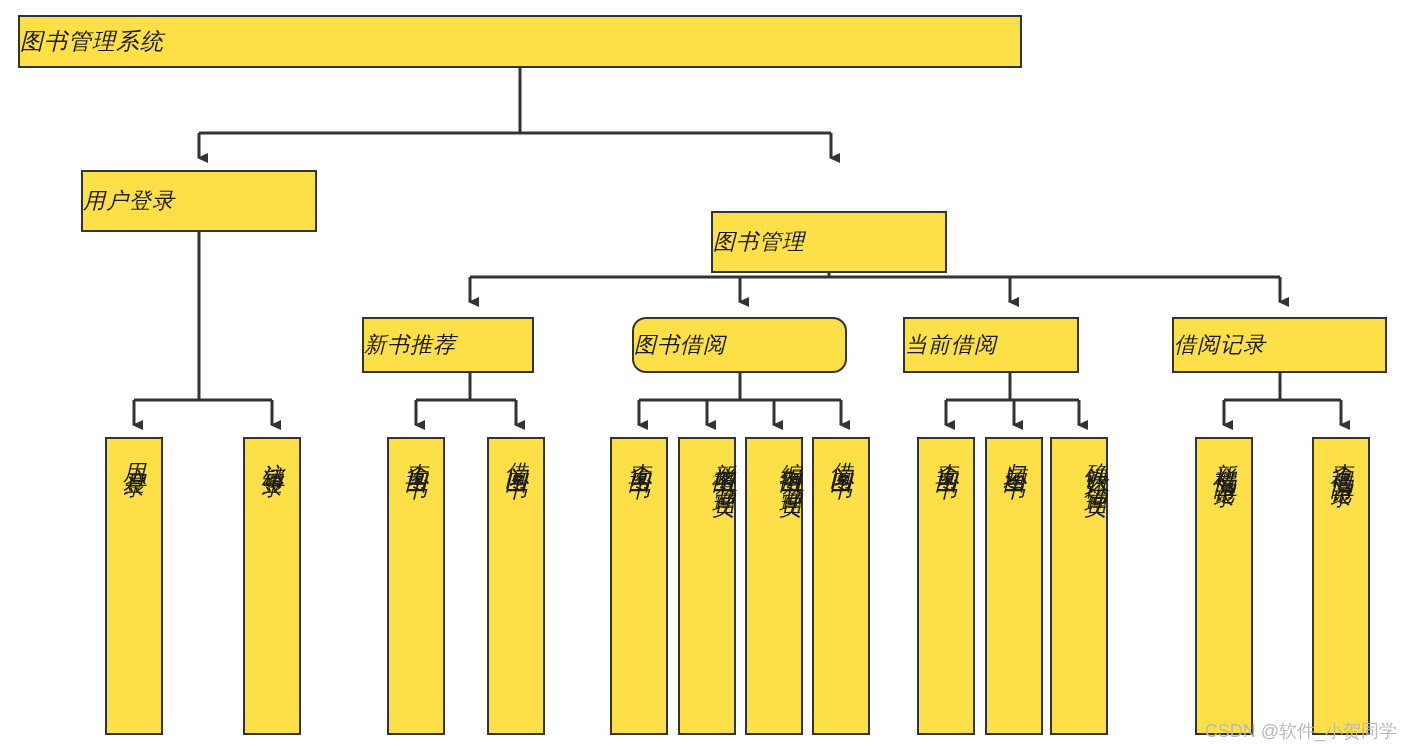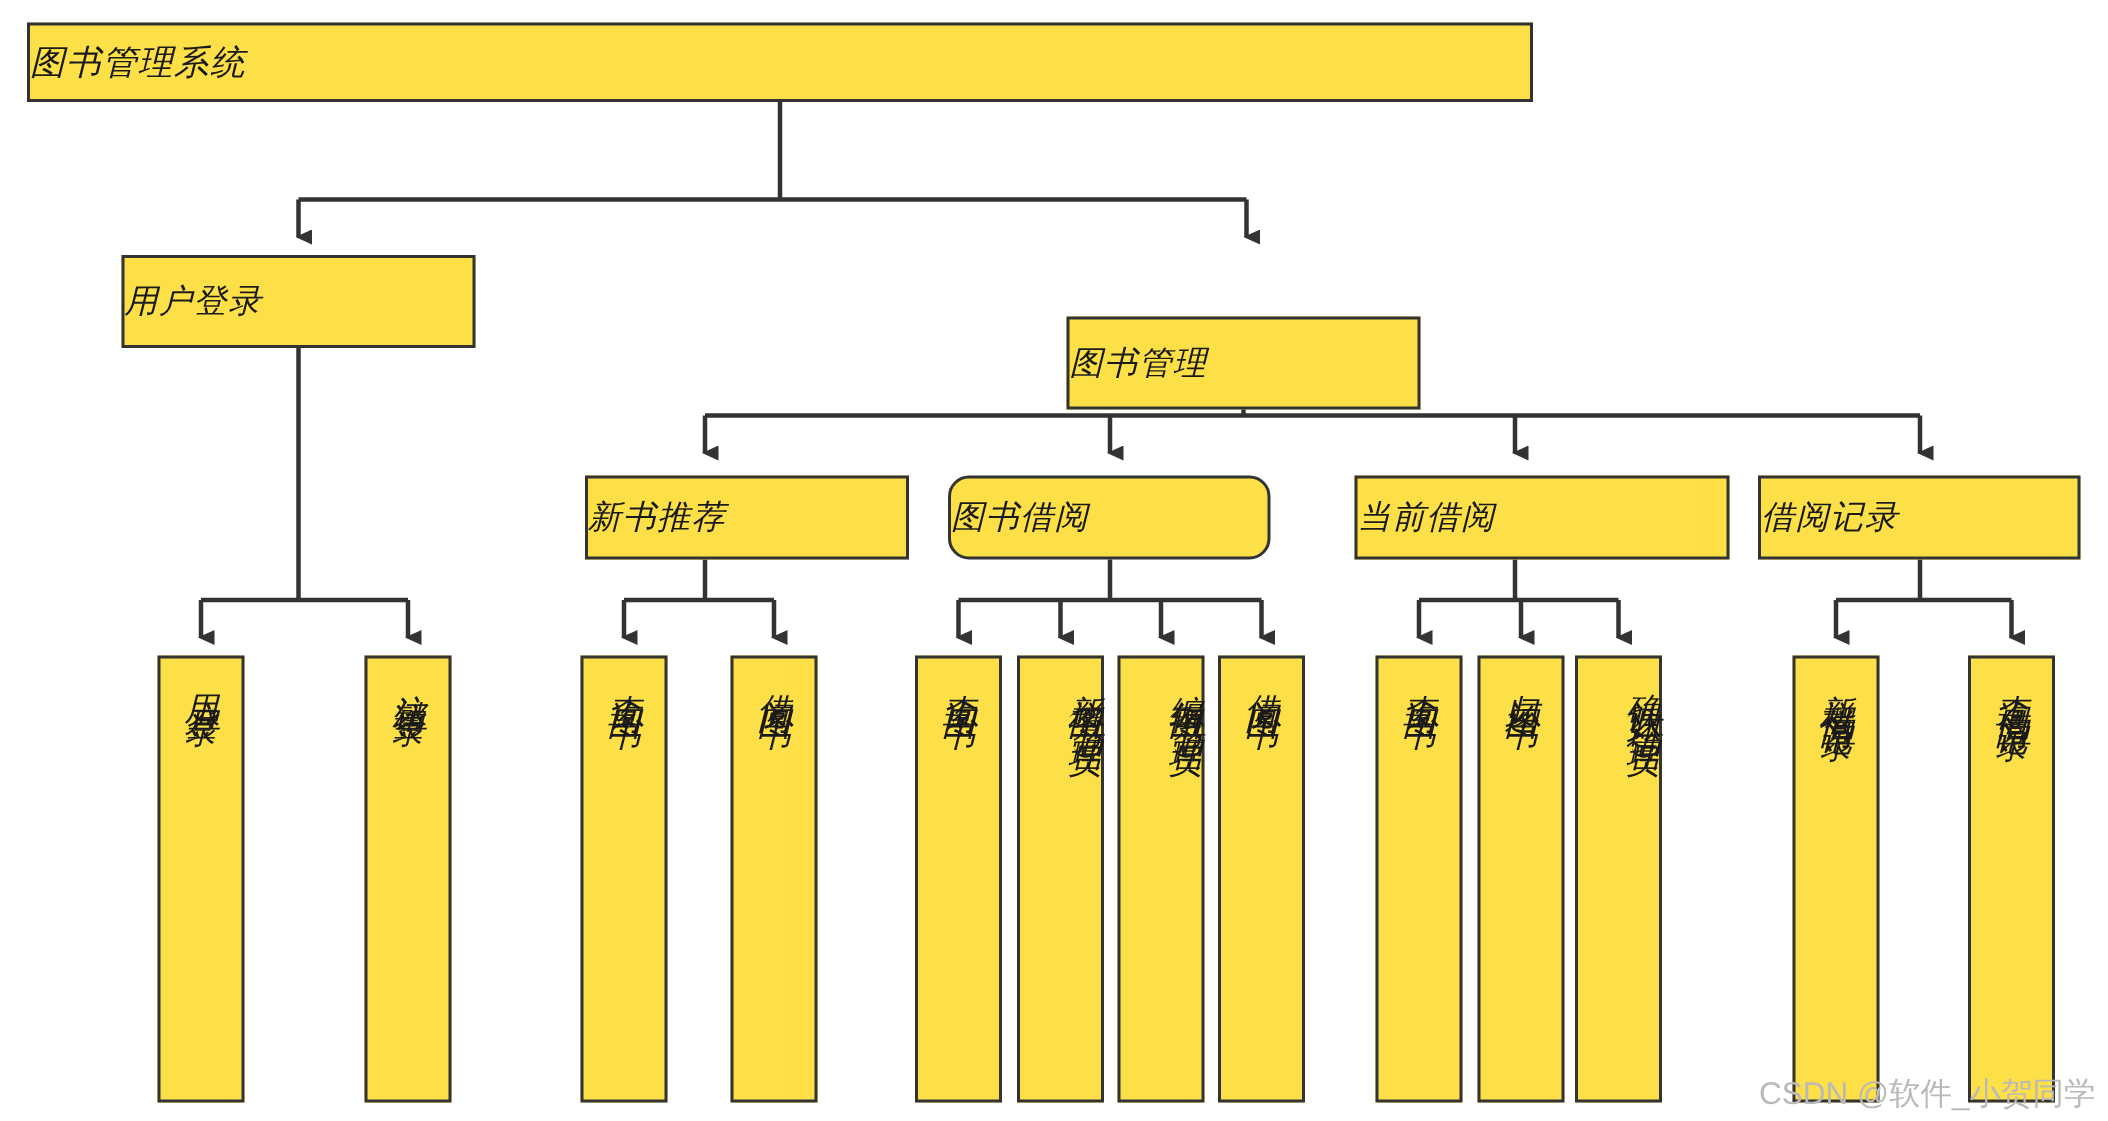--- a/index.html
+++ b/index.html
@@ -54,21 +54,21 @@
     padding: 6px 0;
     white-space: nowrap;
   }
   .node-v.top-align {
     align-items: flex-start;
   }
   .watermark {
     position: absolute;
     right: 8px;
     bottom: 4px;
-    font-size: 21px;
+    font-size: 18px;
     color: #b9b9b9;
     white-space: nowrap;
     z-index: 3;
   }
 </style>
 </head>
 <body>
 
 <div id="diagram">
 
@@ -126,27 +126,27 @@
     <span>图书管理系统</span>
   </div>
 
   <div class="node node-h" style="left:81px; top:170px; width:236px; height:62px;">
     <span>用户登录</span>
   </div>
   <div class="node node-h" style="left:711px; top:170px; width:236px; height:62px;margin-top:41px;">
     <span>图书管理</span>
   </div>
 
-  <div class="node node-h" style="left:362px; top:317px; width:216px; height:56px;margin-left:28px;">
+  <div class="node node-h" style="left:362px; top:317px; width:172px; height:56px;">
     <span>新书推荐</span>
   </div>
   <div class="node node-h" style="left:632px; top:317px; width:215px; height:56px;border-radius:14px;">
     <span>图书借阅</span>
   </div>
-  <div class="node node-h" style="left:903px; top:317px; width:250px; height:56px;">
+  <div class="node node-h" style="left:903px; top:317px; width:176px; height:56px;">
     <span>当前借阅</span>
   </div>
   <div class="node node-h" style="left:1172px; top:317px; width:215px; height:56px;">
     <span>借阅记录</span>
   </div>
 
   <div class="node node-v" style="left:105px; top:437px; width:58px; height:298px;">
     <span>用户登录</span>
   </div>
   <div class="node node-v" style="left:243px; top:437px; width:58px; height:298px;">

